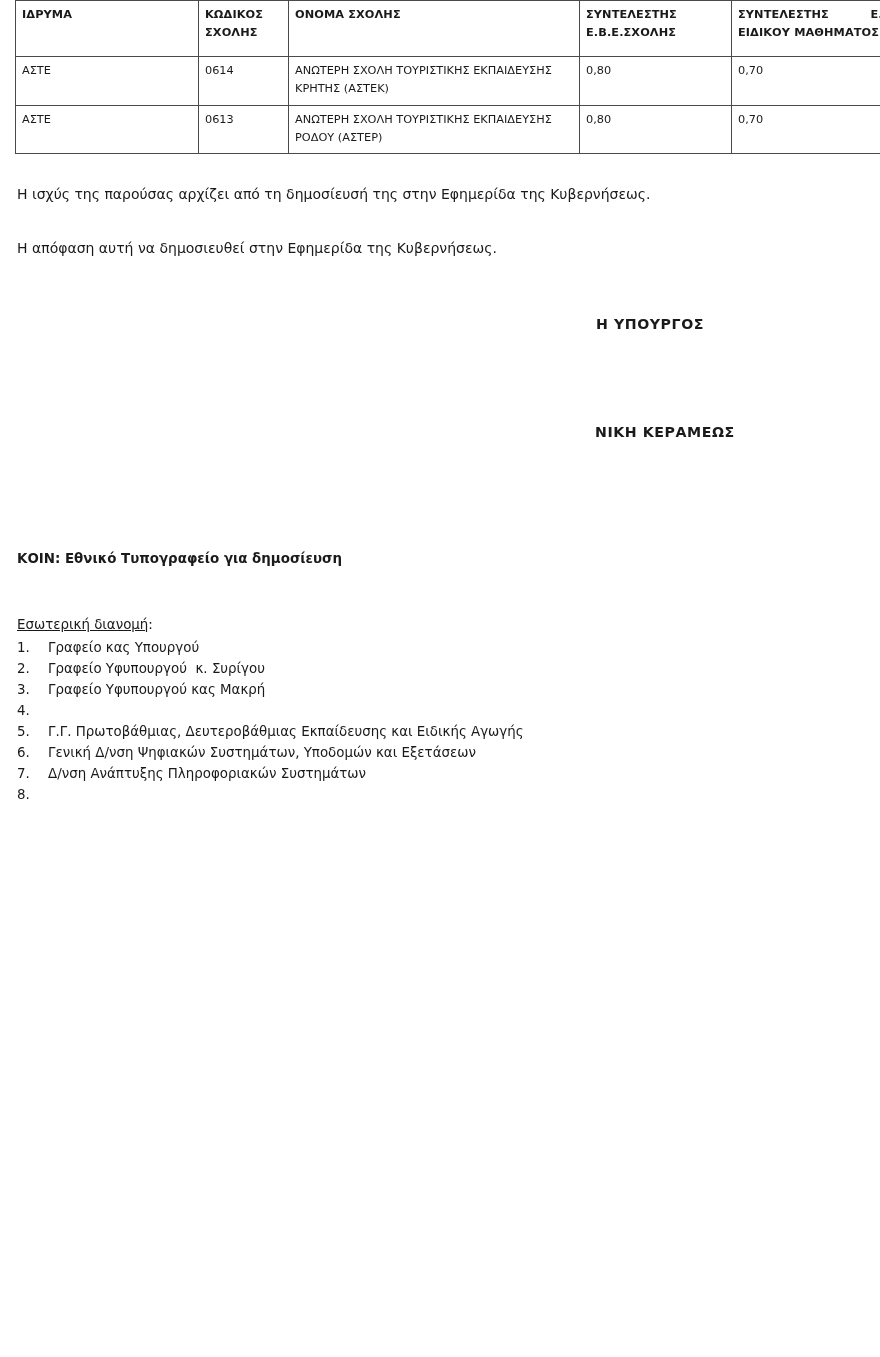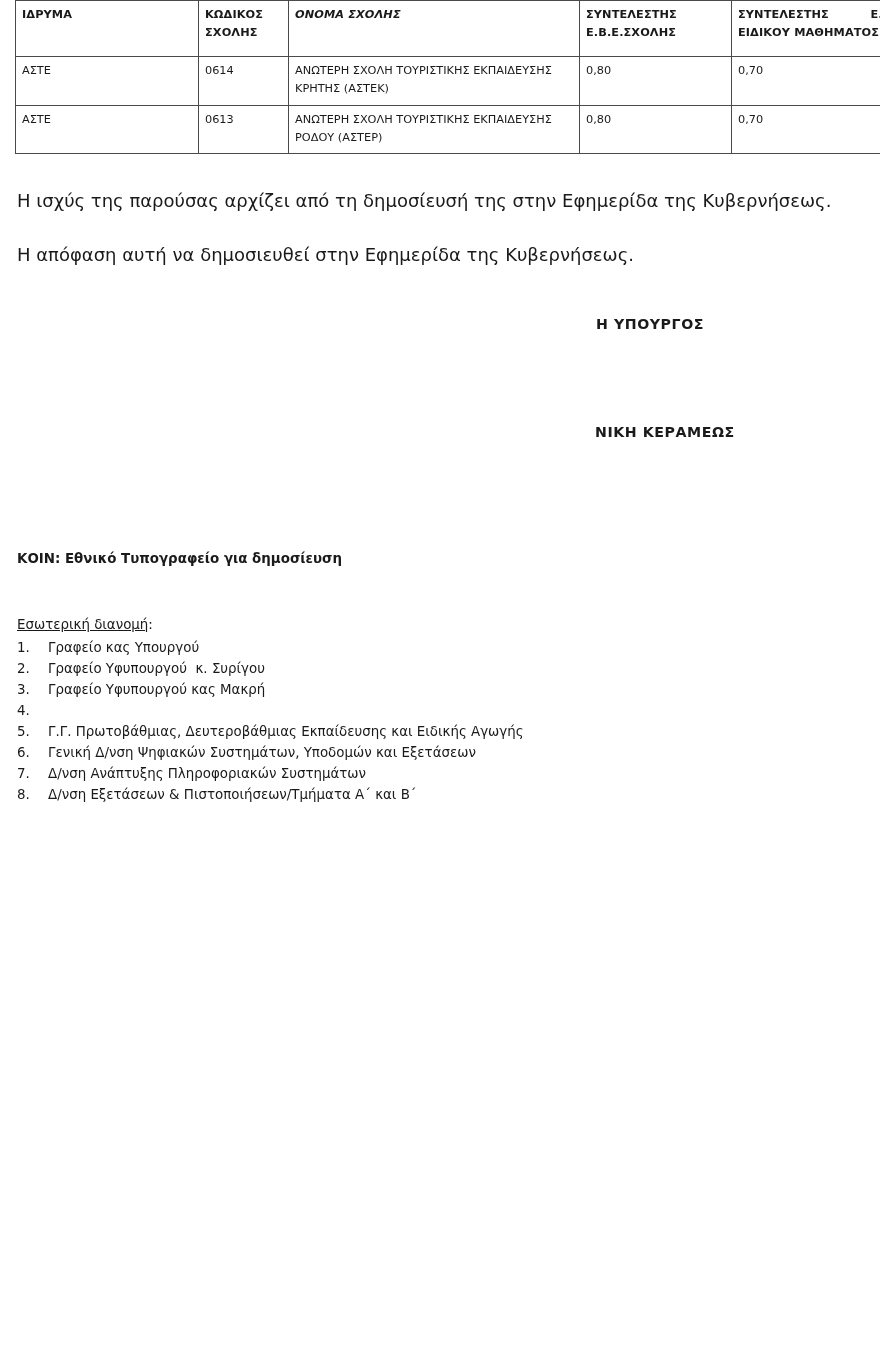--- a/index.html
+++ b/index.html
@@ -50,21 +50,21 @@
   }
 
   table.schools thead th {
     font-weight: bold;
     letter-spacing: 0.1px;
     height: 44px;
   }
 
   .col-inst   { width: 170px; }
   .col-code   { width: 77px; margin-top: 24px;  }
-  .col-name   { width: 278px; font-style: italic; }
+  .col-name   { width: 278px; }
   .col-coef   { width: 139px; }
   .col-spec   { width: 170px; }
 
   .hdr-just {
     text-align: justify;
     text-align-last: justify;
   }
 
   .cell-name {
     text-align: justify;
@@ -75,21 +75,21 @@
   .cell-num {
     text-align: center;
   }
 
   .hdr-line2 { display: block; }
 
   
   .para {
     position: absolute;
     left: 17px;
-    font-size: 18px;
+    font-size: 14px;
     line-height: 1.45;
     white-space: nowrap;
   }
 
   #para-1 { top: 170px; }
   #para-2 { top: 224px; }
 
   
   .sig {
     position: absolute;
@@ -217,18 +217,18 @@
   <div id="dist-heading"><span class="u">Εσωτερική διανομή</span><span>:</span></div>
 
   <ol id="dist-list">
     <li><span class="num">1.</span><span>Γραφείο κας Υπουργού</span></li>
     <li><span class="num">2.</span><span>Γραφείο Υφυπουργού  κ. Συρίγου</span></li>
     <li><span class="num">3.</span><span>Γραφείο Υφυπουργού κας Μακρή</span></li>
     <li><span class="num">4.</span></li>
     <li><span class="num">5.</span><span>Γ.Γ. Πρωτοβάθμιας, Δευτεροβάθμιας Εκπαίδευσης και Ειδικής Αγωγής</span></li>
     <li><span class="num">6.</span><span>Γενική Δ/νση Ψηφιακών Συστημάτων, Υποδομών και Εξετάσεων</span></li>
     <li><span class="num">7.</span><span>Δ/νση Ανάπτυξης Πληροφοριακών Συστημάτων</span></li>
-    <li><span class="num">8.</span><span>Δ/νση Εξετάσεων &amp; Πιστοποιήσεων/Τμήματα Α΄ και Β΄</span></li>
+    <li><span class="num">8.</span></li>
   </ol>
 
   <div id="page-number">14</div>
 
 </div>
 
 </body></html>

